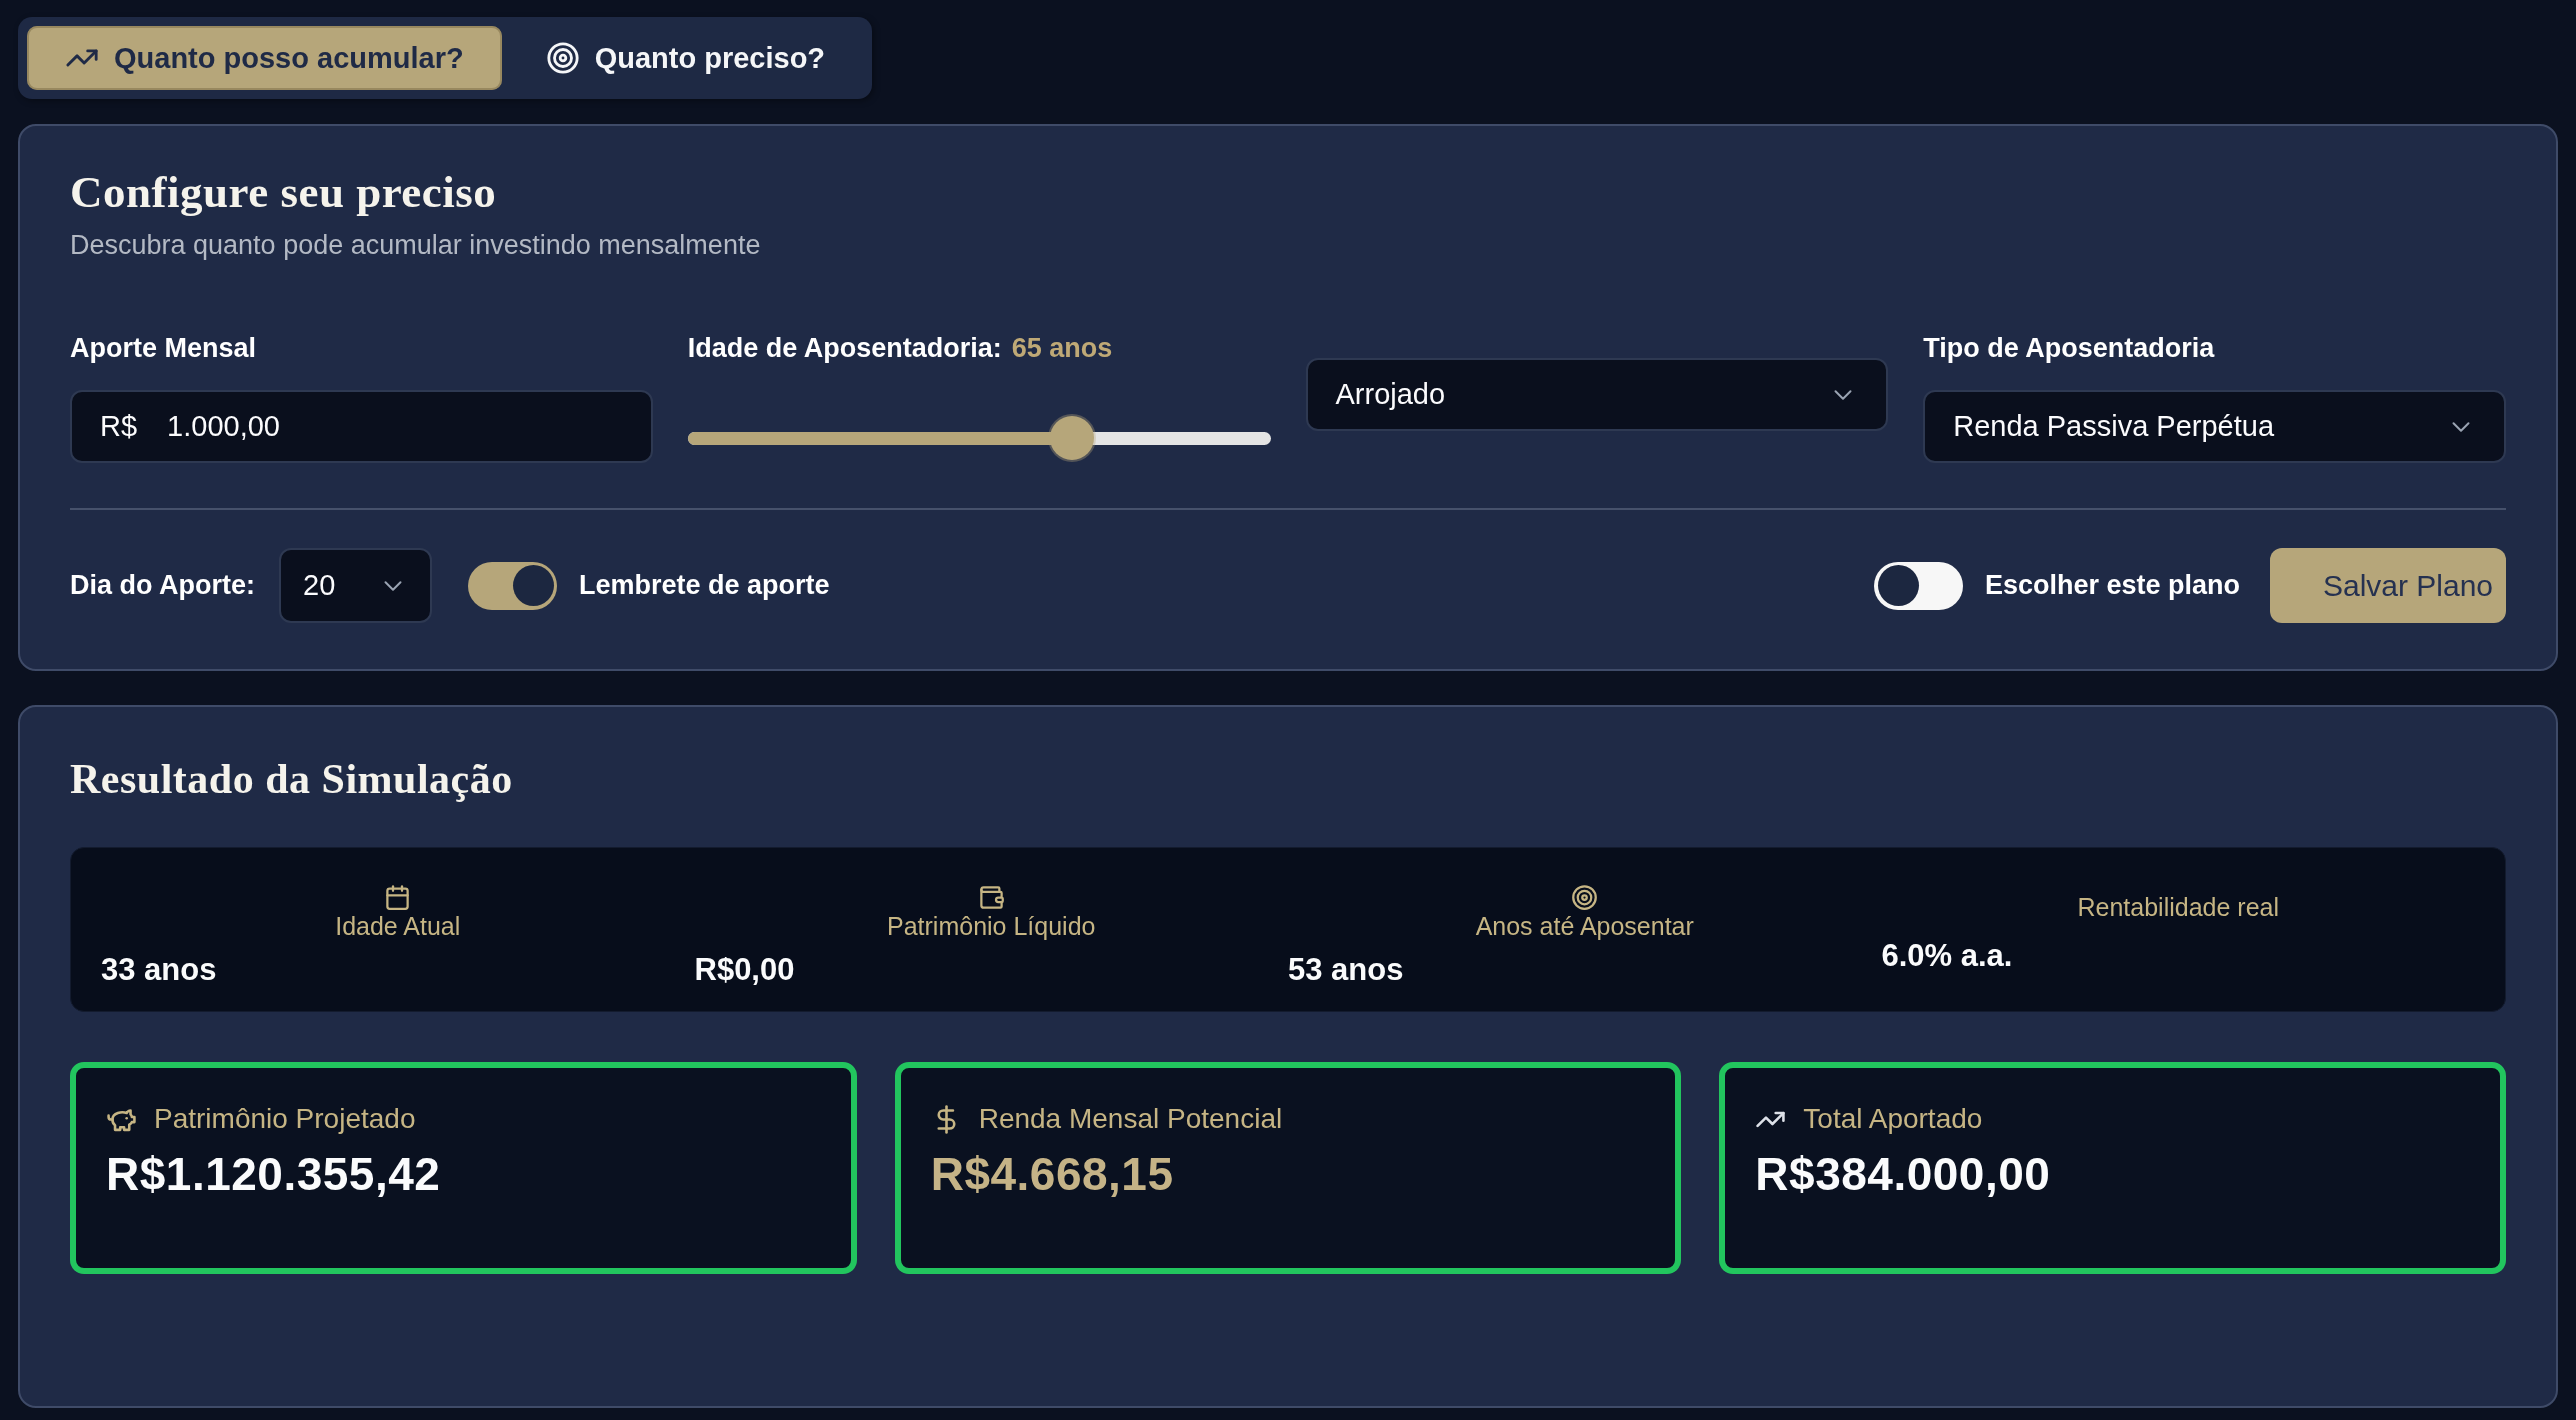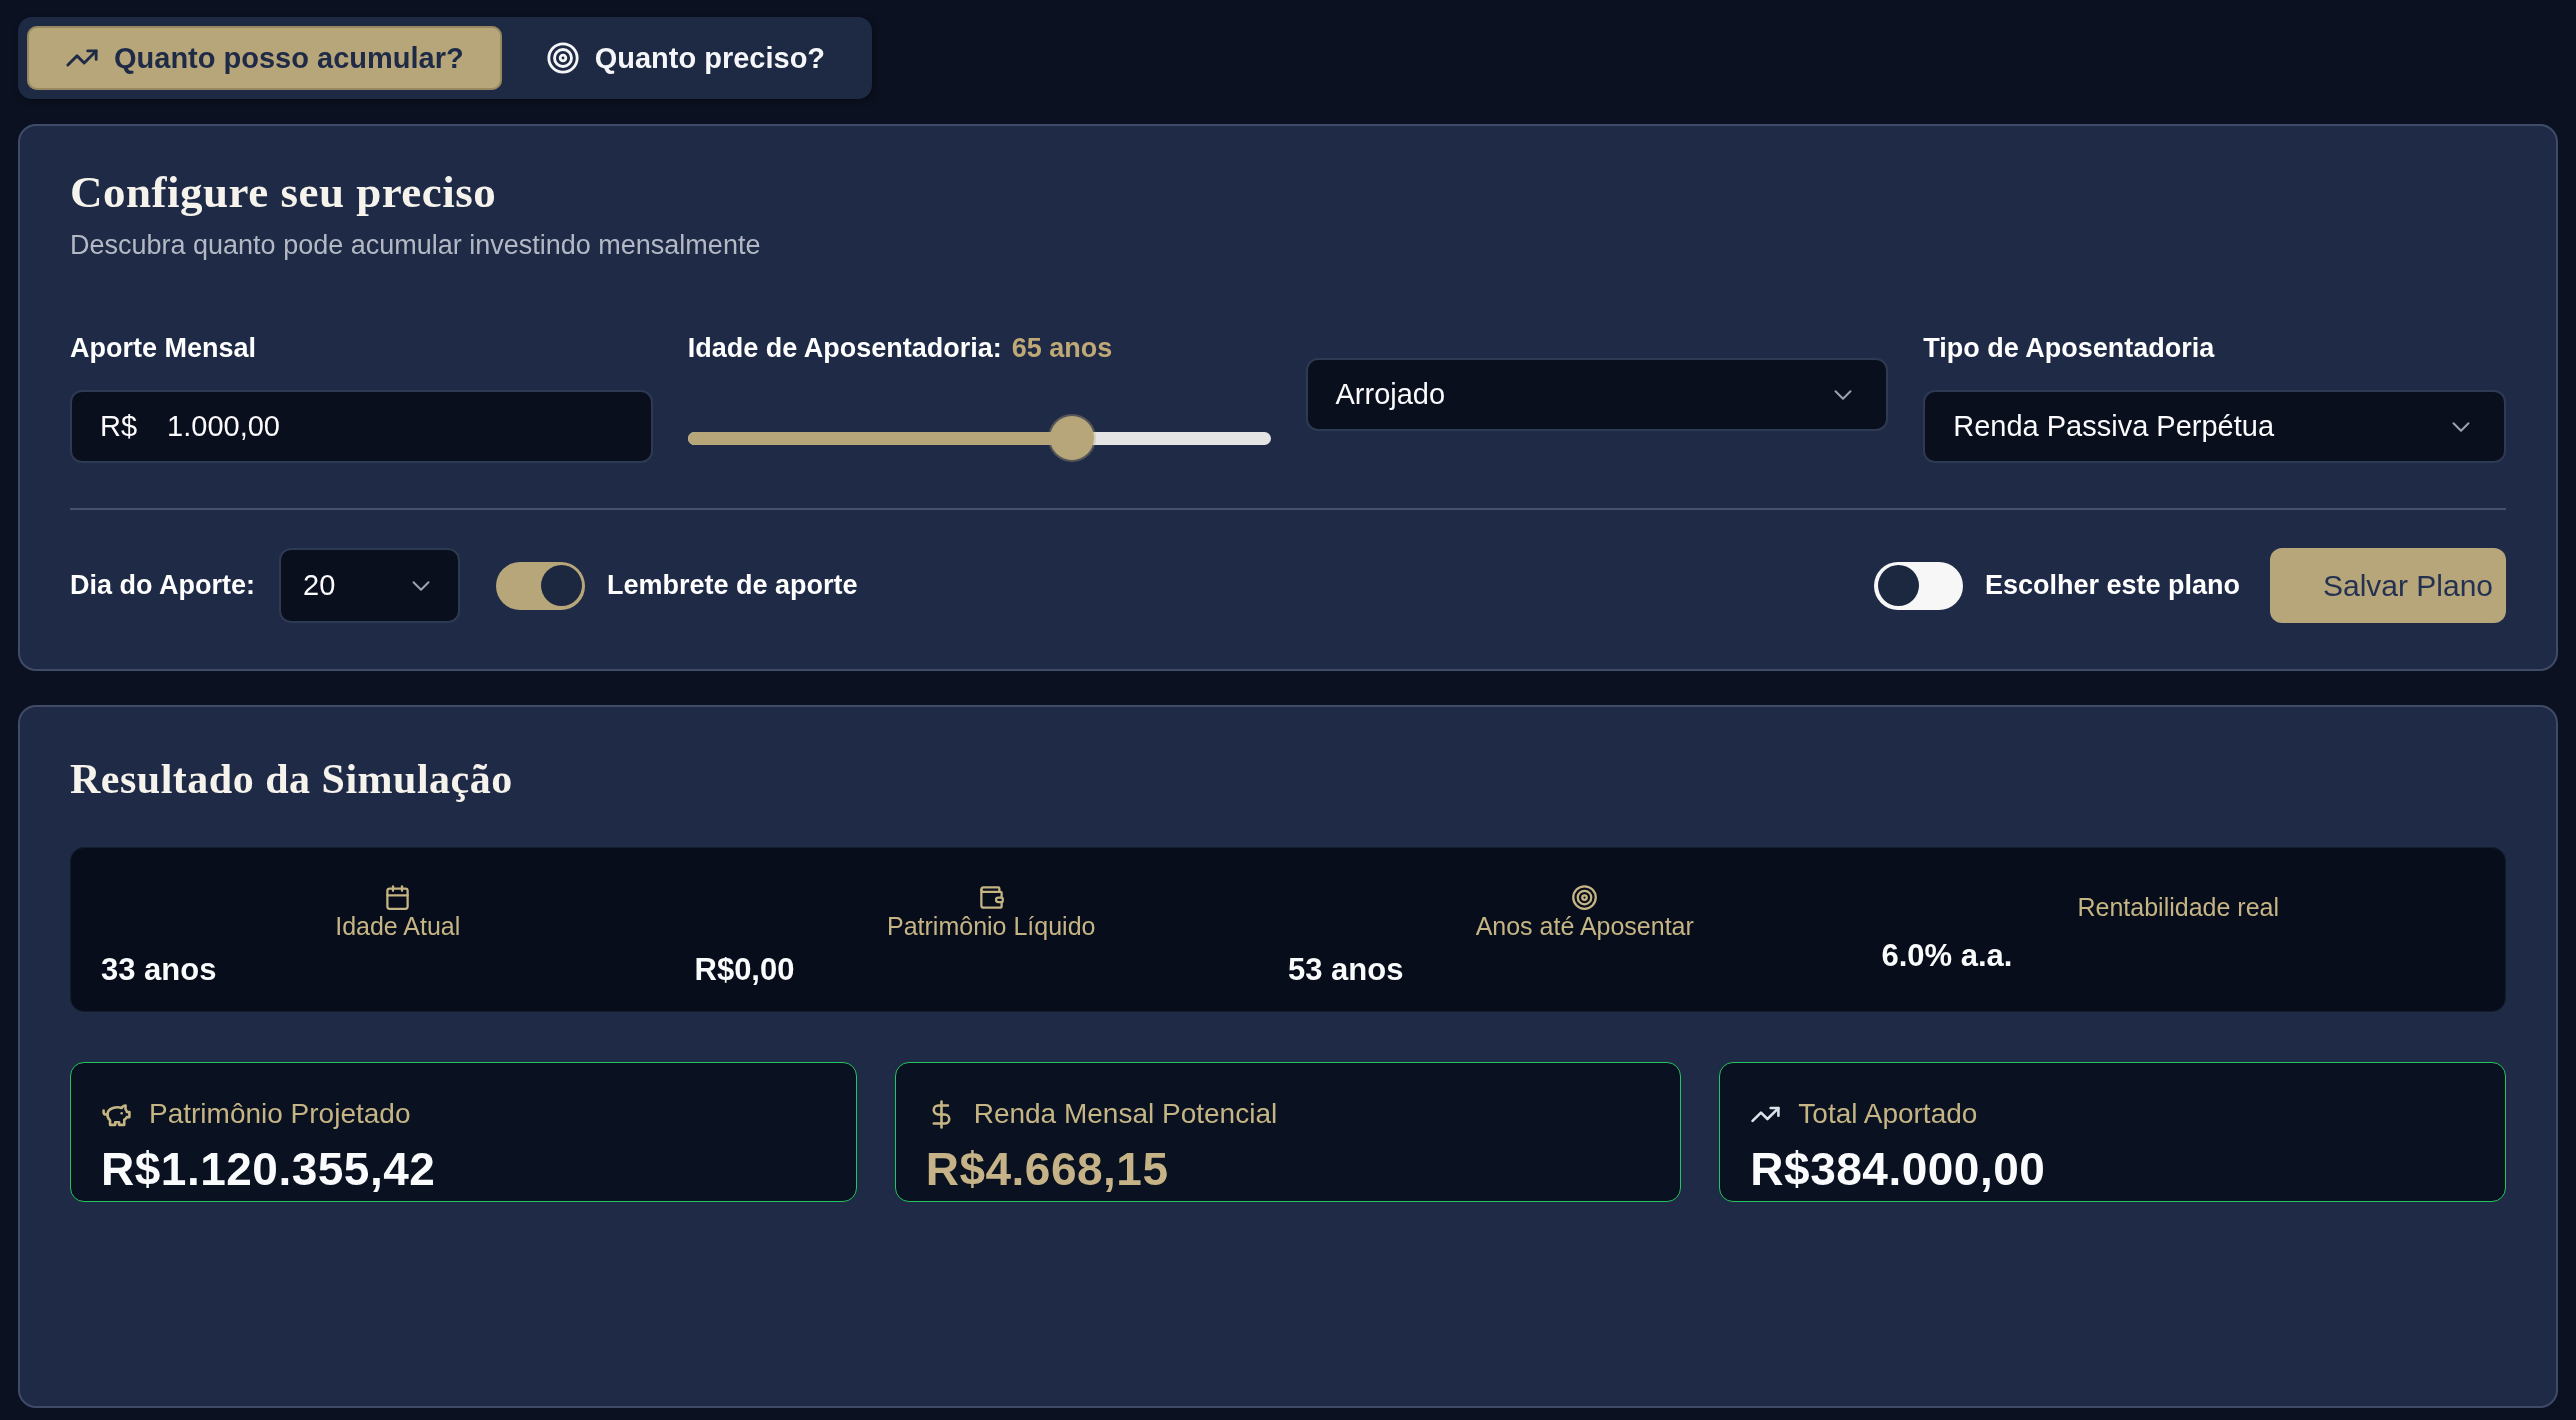--- a/index.html
+++ b/index.html
@@ -104,21 +104,21 @@
     box-shadow: 0 0 0 2px rgba(182,166,122,.35);
   }
 
   .divider { margin-top: 45px; border-top: 2px solid rgba(96,108,132,.6); }
 
   
   .config-footer { margin-top: 38px; display: flex; align-items: center; }
   .footer-label { font-size: 27px; font-weight: 700; color: #ffffff; white-space: nowrap; }
   .day-select {
     margin-top: 0; margin-left: 24px;
-    width: 181px; height: 75px;
+    width: 153px; height: 75px;
     justify-content: space-between; padding: 0 22px;
   }
   .toggle {
     position: relative;
     width: 89px; height: 48px; border-radius: 24px;
     margin-left: 36px; cursor: pointer; flex: 0 0 auto;
   }
   .toggle .knob {
     position: absolute; top: 3px;
     width: 41px; height: 41px; border-radius: 50%;
@@ -164,23 +164,23 @@
   .stat-offset { padding-top: 8px; }
   .stat-offset .stat-value { margin-top: 16px; }
 
   .highlights {
     margin-top: 50px;
     display: grid;
     grid-template-columns: repeat(3, 1fr);
     column-gap: 38px;
   }
   .hl-card {
-    height: 140px;
+    height: 212px;
     background: #0a1120;
-    border: 1px solid #22c55e;
+    border: 6px solid #22c55e;
     border-radius: 14px;
     padding: 35px 30px 12px;
   }
   .hl-label {
     display: flex; align-items: center; gap: 17px;
     color: #c6b584; font-size: 28px; line-height: 32px;
   }
   .hl-label .hicon { width: 31px; height: 31px; flex: 0 0 auto; }
   .hl-label .hicon.light { color: #dde1e8; }
   .hl-value {

